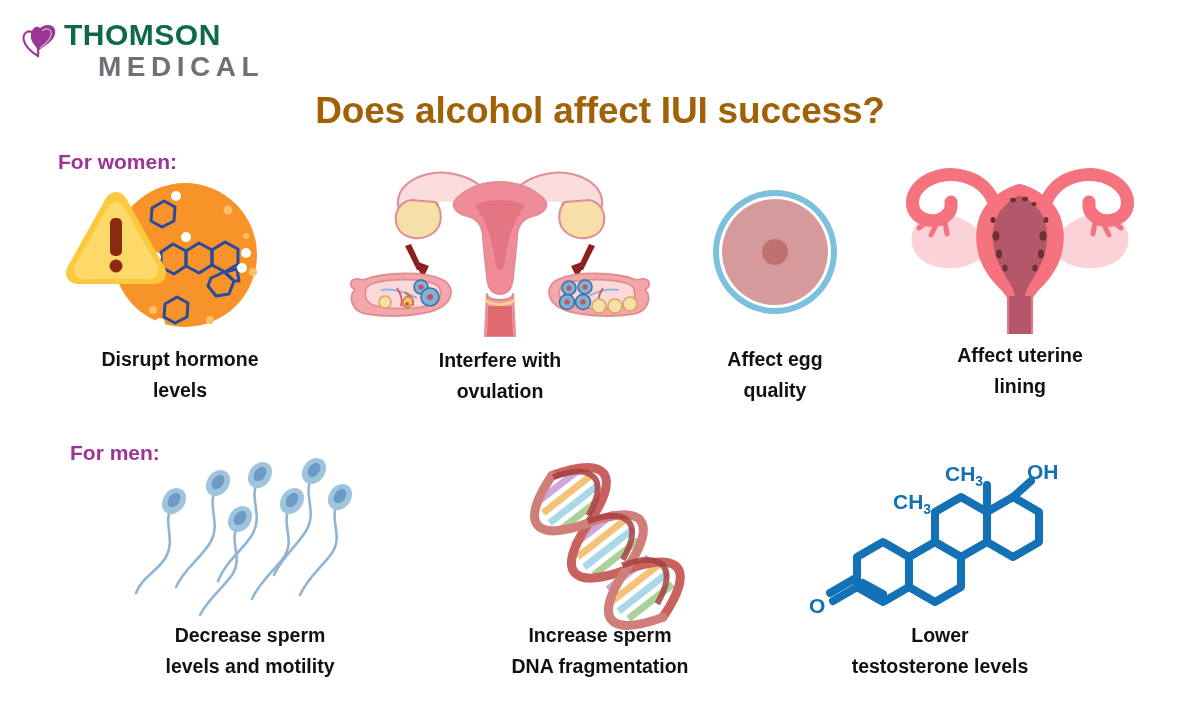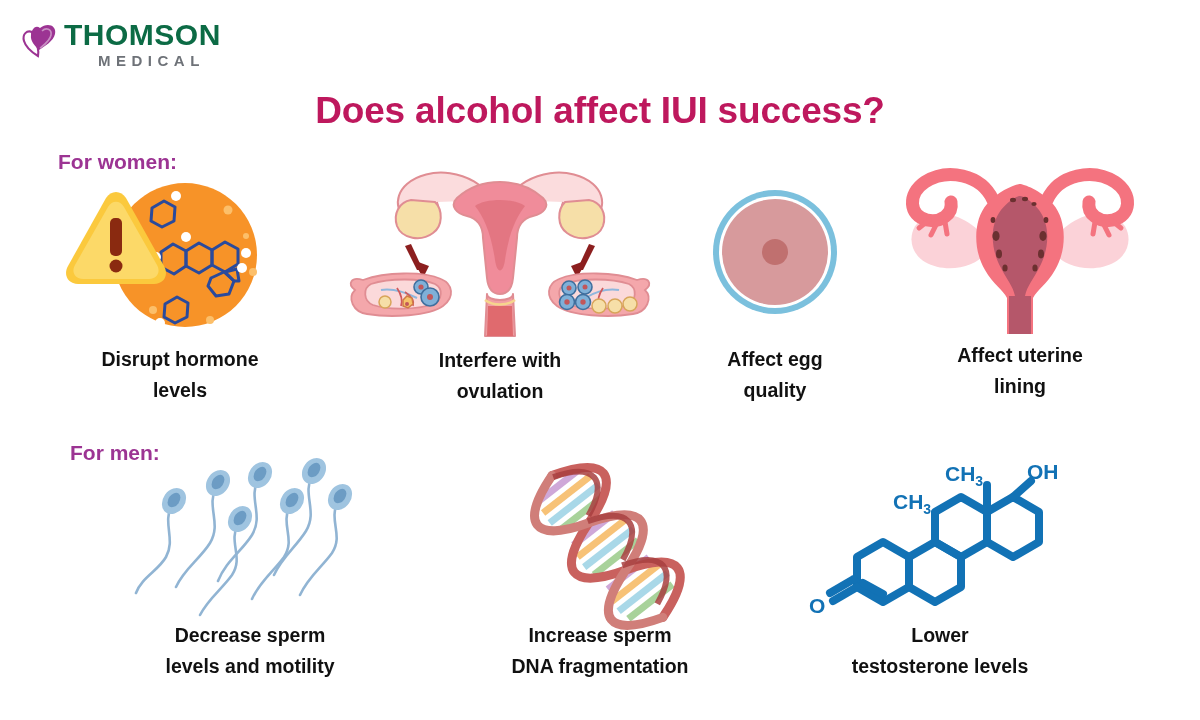--- a/index.html
+++ b/index.html
@@ -9,25 +9,25 @@
     overflow:hidden;position:relative;
   }
   .stage{position:relative;width:1100px;height:720px;}
 
   
   .logo{position:absolute;left:20px;top:20px;width:240px;height:70px;}
   .logo-mark{position:absolute;left:0;top:2px;width:44px;height:40px;}
   .logo-word{position:absolute;left:44px;top:0px;
     font-weight:bold;font-size:30px;letter-spacing:0.5px;color:#0c6b45;line-height:1;}
   .logo-sub{position:absolute;left:78px;top:33px;
-    font-weight:bold;font-size:15px;letter-spacing:5.5px;color:#6e7278;line-height:1;}
+    font-weight:bold;font-size:28px;letter-spacing:5.5px;color:#6e7278;line-height:1;}
 
   
   .title{position:absolute;left:0;top:90px;width:1200px;text-align:center;
-    font-size:37px;font-weight:bold;color:#be185d;letter-spacing:-0.2px;}
+    font-size:37px;font-weight:bold;color:#a16207;letter-spacing:-0.2px;}
 
   
   .sec-head{position:absolute;font-size:21px;font-weight:bold;color:#9c3493;}
   .sec-women{left:58px;top:150px;}
   .sec-men{left:58px;top:441px;margin-left:12px;}
 
   
   .item{position:absolute;text-align:center;}
   .item .art{position:relative;margin:0 auto;}
   .cap{font-size:19.5px;font-weight:bold;color:#111111;line-height:1.58;}

